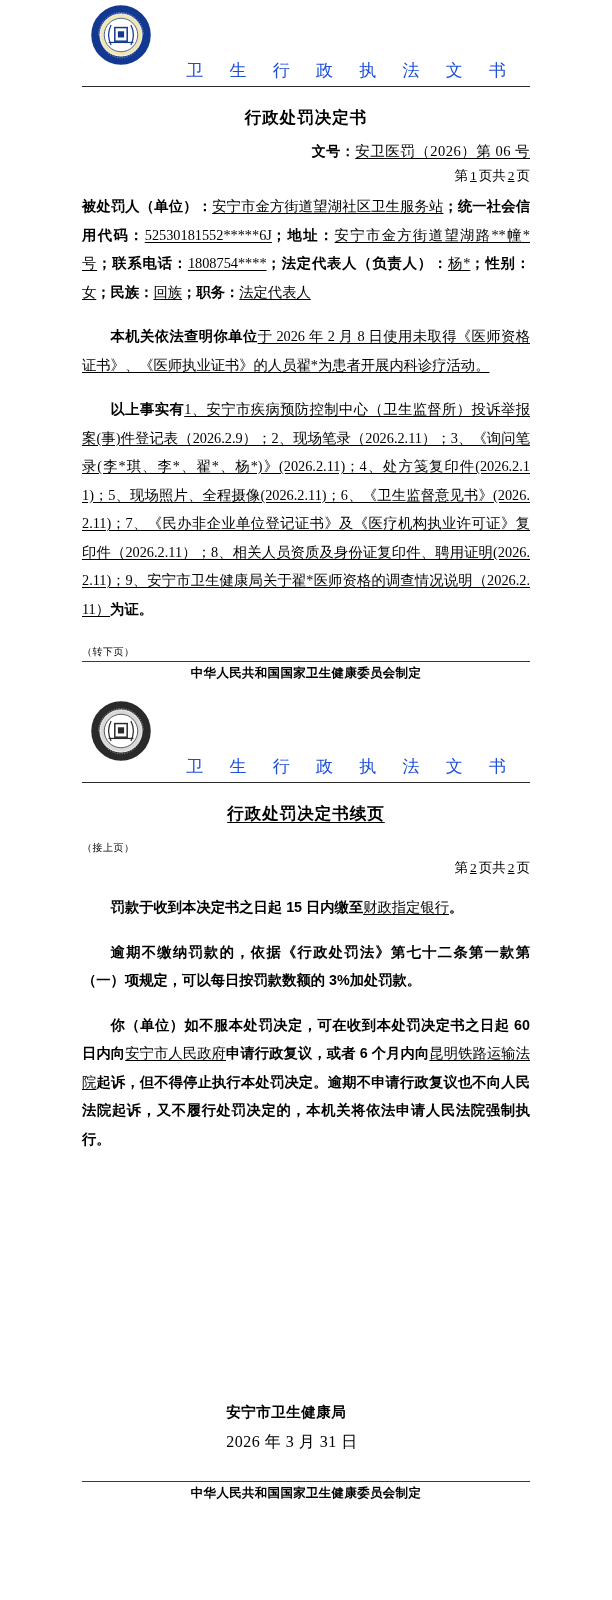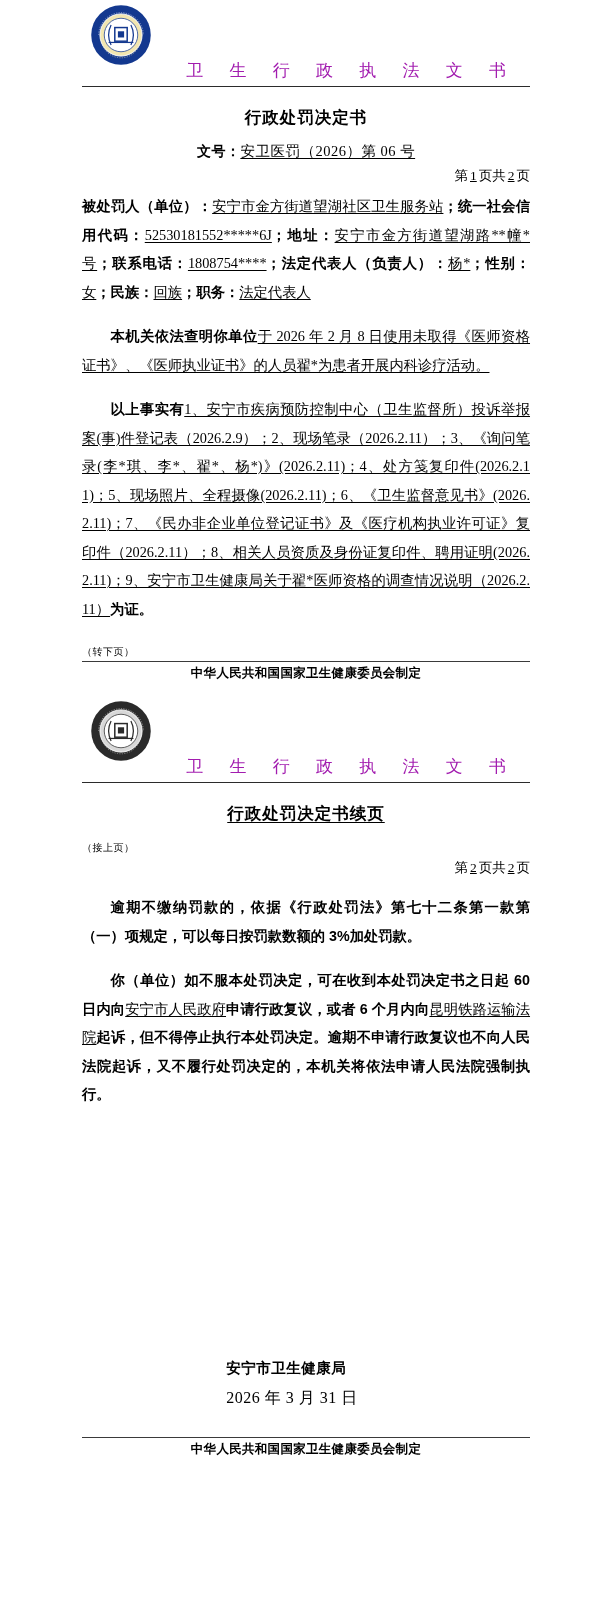--- a/index.html
+++ b/index.html
@@ -36,21 +36,21 @@
   .masthead-title {
     position: absolute;
     left: 80px;
     right: 0;
     bottom: 4px;
     text-align: center;
     font-family: "Liberation Serif", serif;
     font-size: 17px;
     letter-spacing: 11px;
     text-indent: 11px;
-    color: #a21caf;
+    color: #1d4ed8;
     white-space: nowrap;
   }
   .masthead-rule {
     border: 0;
     border-top: 1.4px solid #2b2b2b;
     margin: 0 0 0 0;
   }
 
   
   .doc-title {
@@ -61,21 +61,21 @@
     margin: 20px 0 0 0;
     letter-spacing: 1px;
   }
   .doc-title.underlined {
     text-decoration: underline;
     text-underline-offset: 3px;
   }
 
   
   .meta-line {
-    text-align: center;
+    text-align: right;
     font-size: 14.5px;
     margin-top: 13px;
     letter-spacing: .5px;
   }
   .meta-line .lbl {
     font-family: "Liberation Sans", sans-serif;
     font-weight: bold;
     font-size: 14px;
   }
   .pagecount {
@@ -219,20 +219,23 @@
   <hr class="masthead-rule">
 
   <div class="doc-title underlined">行政处罚决定书续页</div>
 
   <div class="carry" style="margin-top:16px">（接上页）</div>
 
   <div class="pagecount" style="margin-top:4px">
     <span>第</span><span class="u">2</span><span>页共</span><span class="u">2</span><span>页</span>
   </div>
 
+  <div class="para indent">
+    <span class="bold">罚款于收到本决定书之日起 15 日内缴至</span><span class="serif-fill">财政指定银行</span><span class="bold">。</span>
+  </div>
 
   <div class="para indent">
     <span class="bold">逾期不缴纳罚款的，依据《行政处罚法》第七十二条第一款第（一）项规定，可以每日按罚款数额的 3%加处罚款。</span>
   </div>
 
   <div class="para indent">
     <span class="bold">你（单位）如不服本处罚决定，可在收到本处罚决定书之日起 60 日内向</span><span class="serif-fill">安宁市人民政府</span><span class="bold">申请行政复议，或者 6 个月内向</span><span class="serif-fill">昆明铁路运输法院</span><span class="bold">起诉，但不得停止执行本处罚决定。逾期不申请行政复议也不向人民法院起诉，又不履行处罚决定的，本机关将依法申请人民法院强制执行。</span>
   </div>
 
   <div class="sign-block">

